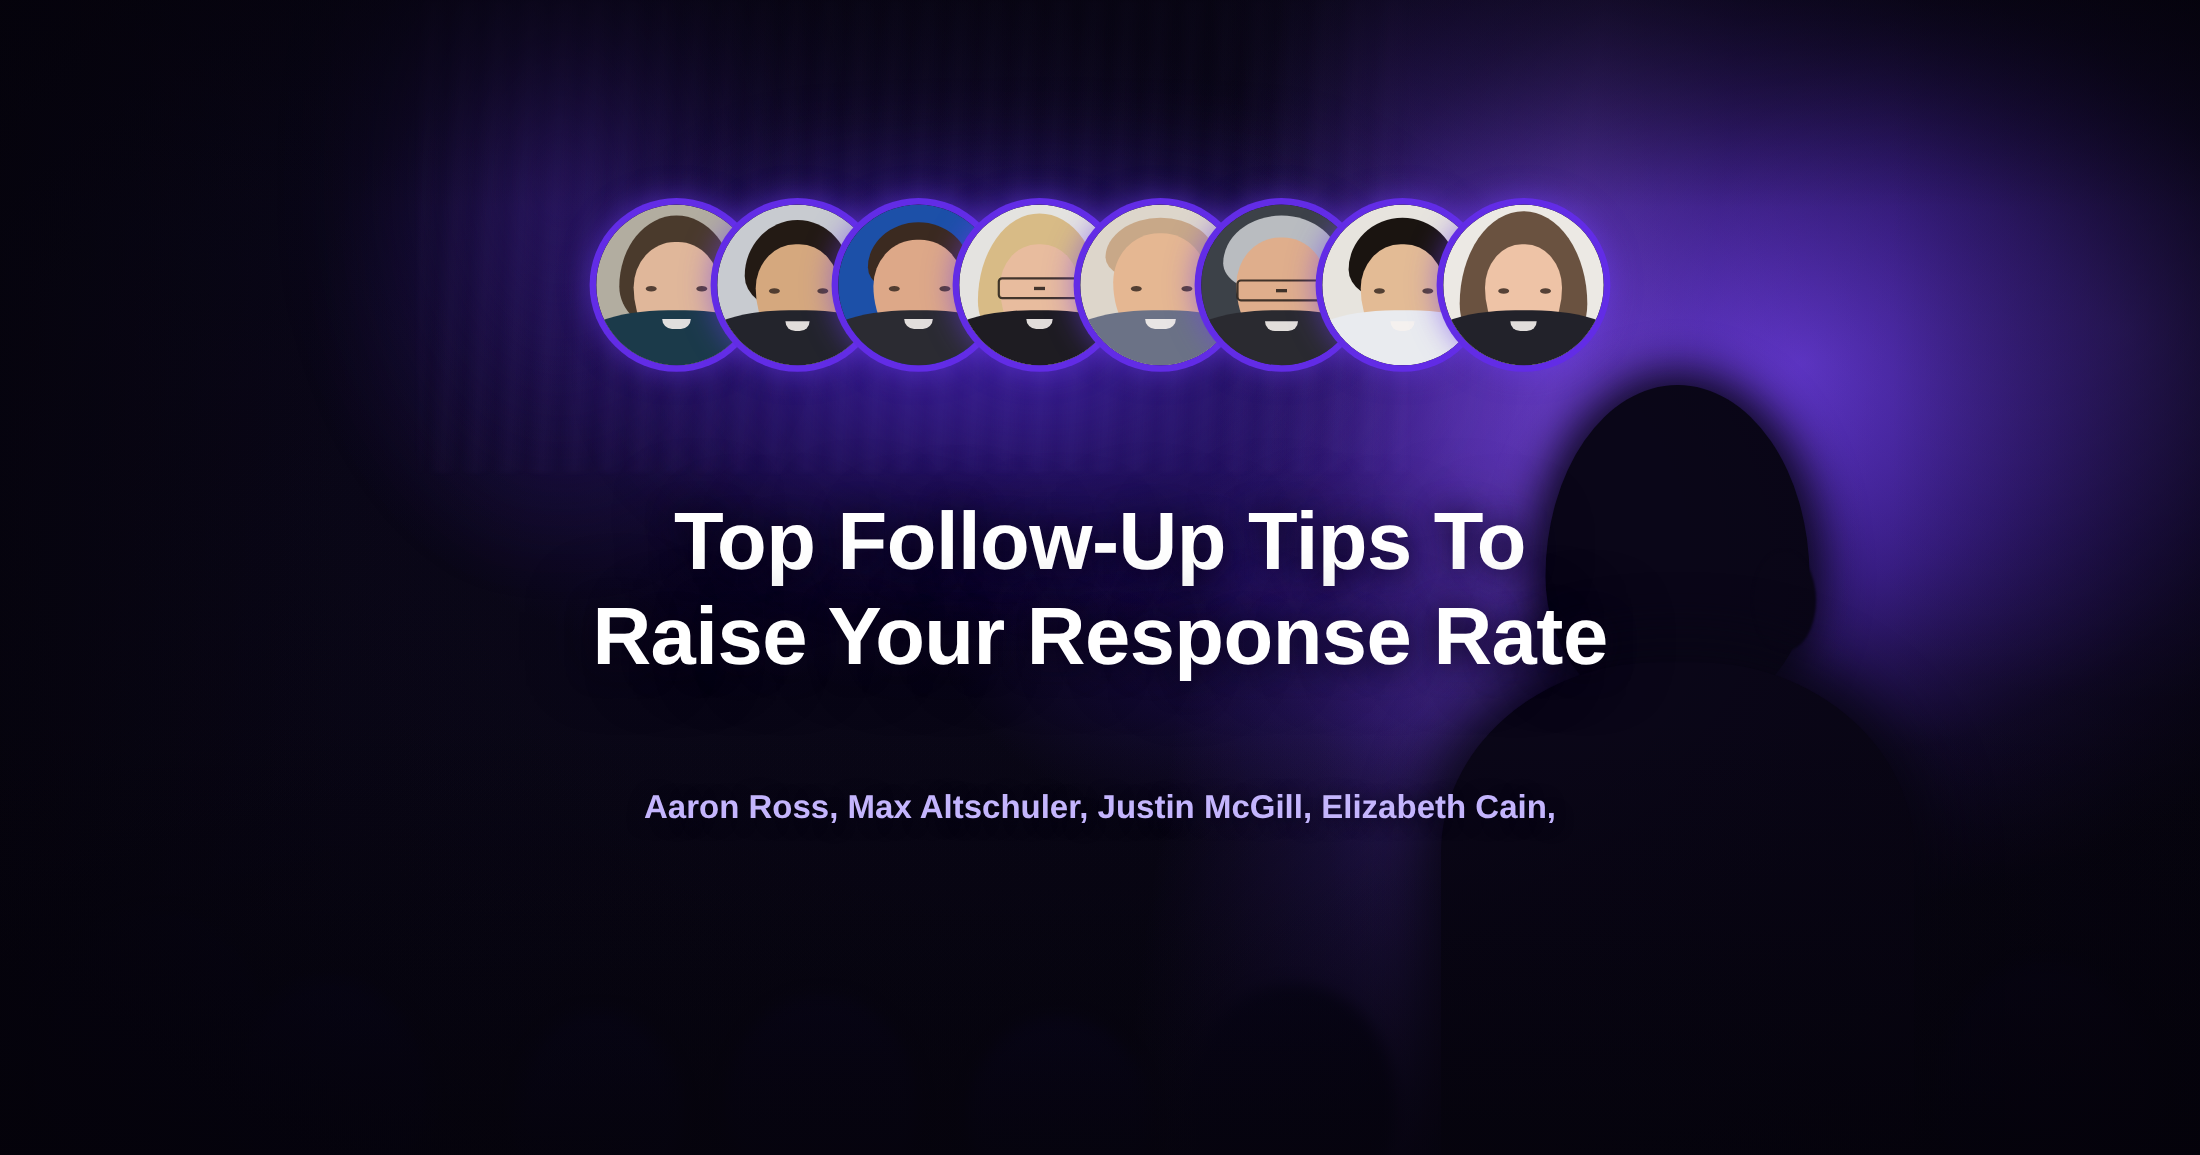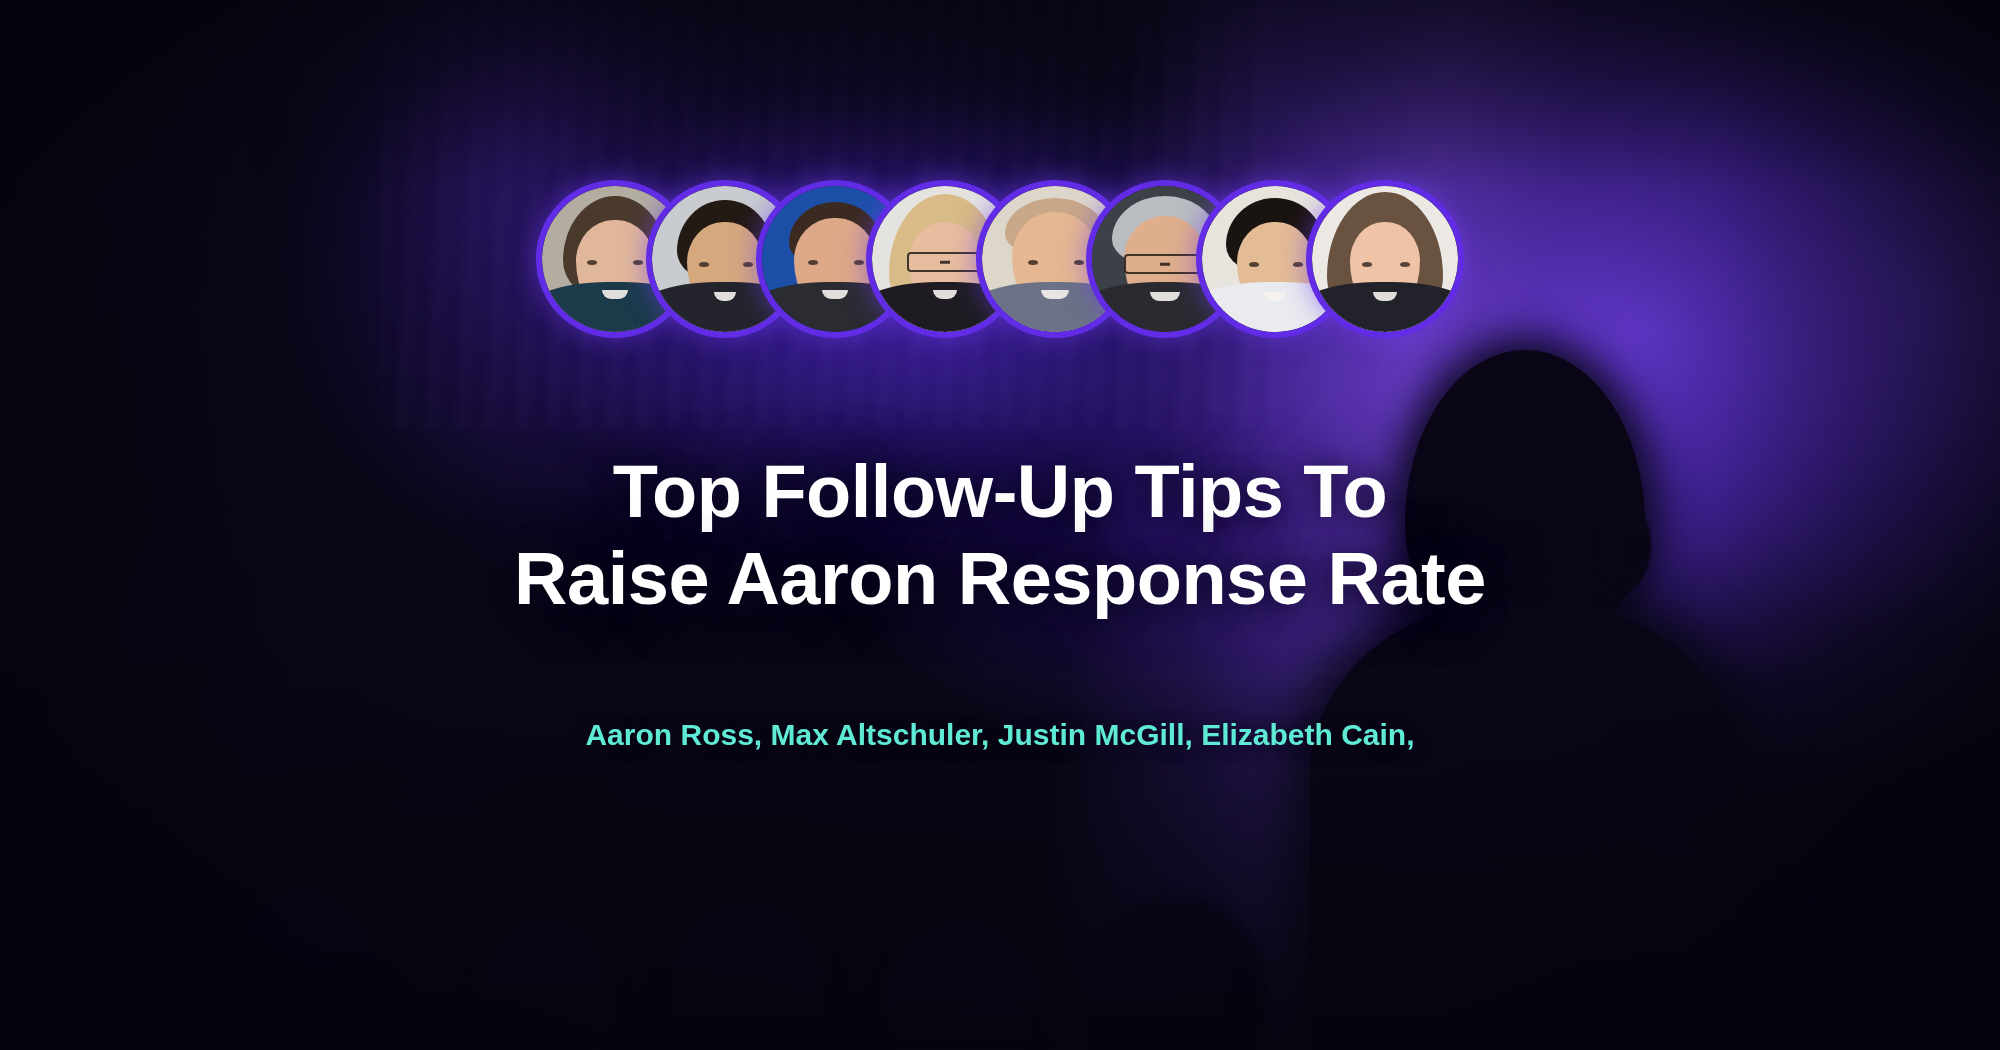--- a/index.html
+++ b/index.html
@@ -183,21 +183,21 @@
     line-height:1.18;
     text-shadow:0 2px 26px rgba(8,4,22,0.85), 0 0 60px rgba(12,6,34,0.65);
     white-space:nowrap;
   }
 
   .subtitle-block {
     position:absolute; left:0; right:0; top:712px;
     text-align:center;
   }
   .subtitle-line {
-    color:#5eead4;
+    color:#c4b5fd;
     font-size:30px;
     font-weight:bold;
     line-height:1.5;
     text-shadow:0 2px 16px rgba(8,4,22,0.8);
     white-space:nowrap;
   }
 </style>
 </head>
 <body>
 
@@ -324,21 +324,21 @@
           <div class="eye" style="left:50px; top:76px;"></div>
           <div class="eye" style="left:88px; top:76px;"></div>
           <div class="mouth" style="top:106px; width:24px;"></div>
         </div>
       </div>
 
     </div>
 
     <div class="title-block">
       <div class="title-line">Top Follow-Up Tips To</div>
-      <div class="title-line">Raise Aaron Response Rate</div>
+      <div class="title-line">Raise Your Response Rate</div>
     </div>
 
     <div class="subtitle-block">
       <div class="subtitle-line">Aaron Ross, Max Altschuler, Justin McGill, Elizabeth Cain,</div>
     </div>
 
   </div>
 </div>
 
 </body></html>

